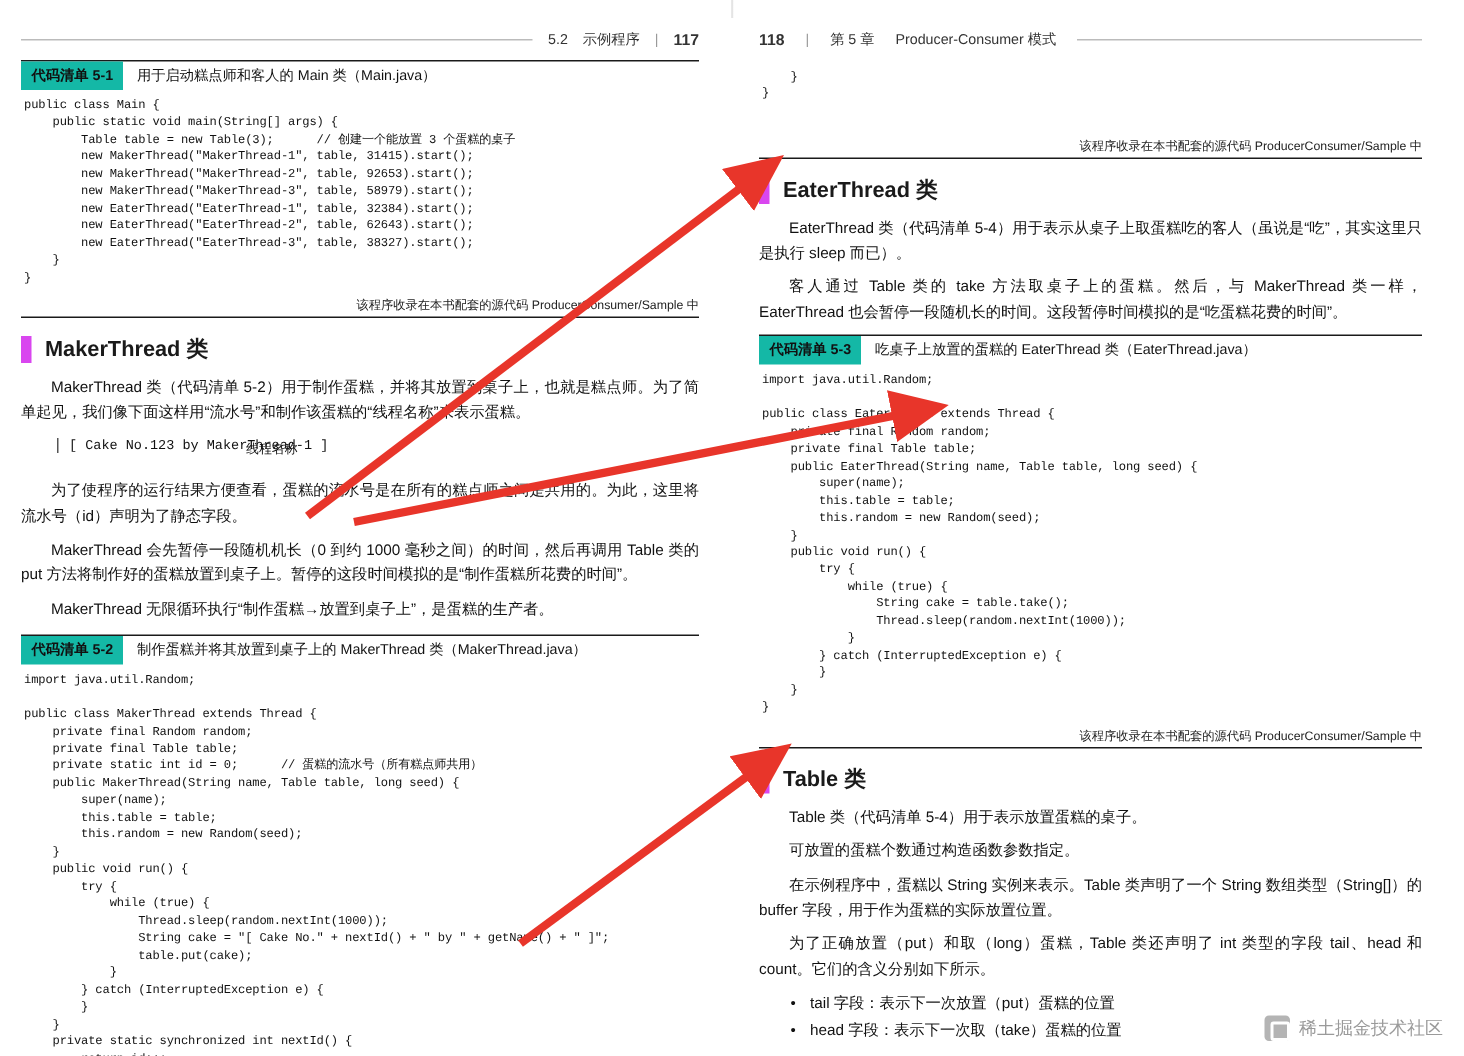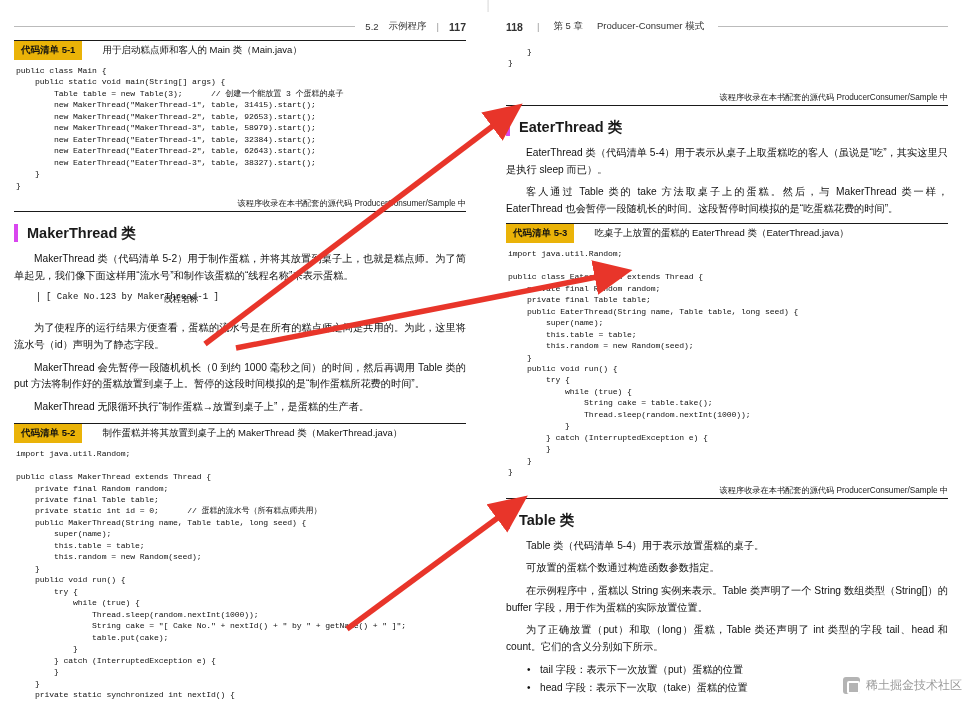--- a/index.html
+++ b/index.html
@@ -39,28 +39,28 @@
   .runhead .sep { color: #999; }
 
   
   .listing-cap {
     display: flex; align-items: stretch;
     border-top: 1.2px solid #1a1a1a;
     margin-bottom: 2px;
     font-size: 9.5px;
   }
   .listing-cap .tag {
-    background: #eab308;
+    background: #14b8a6;
     padding: 3px 7px 3px 7px;
     font-weight: bold;
     white-space: nowrap;
     color: #111;
   }
   .listing-cap .ttl {
-    padding: 3px 0 3px 20px;
+    padding: 3px 0 3px 9px;
     white-space: nowrap;
     color: #111;
   }
 
   pre.code {
     font-family: "Liberation Mono", "DejaVu Sans Mono", monospace;
     font-size: 8.1px;
     line-height: 1.42;
     margin: 0;
     white-space: pre;
@@ -77,21 +77,21 @@
     padding: 3px 0 2px 0;
     border-bottom: 1.2px solid #1a1a1a;
     margin-bottom: 12px;
   }
 
   h2.sec {
     font-size: 14.5px;
     font-weight: bold;
     margin: 0 0 9px 0;
     padding-left: 9px;
-    border-left: 4px solid #d946ef;
+    border-left: 7px solid #d946ef;
     line-height: 1.25;
   }
 
   p.body {
     font-size: 10.2px;
     line-height: 1.62;
     margin: 0 0 6px 0;
     text-align: justify;
     text-indent: 20px;
     color: #111;

